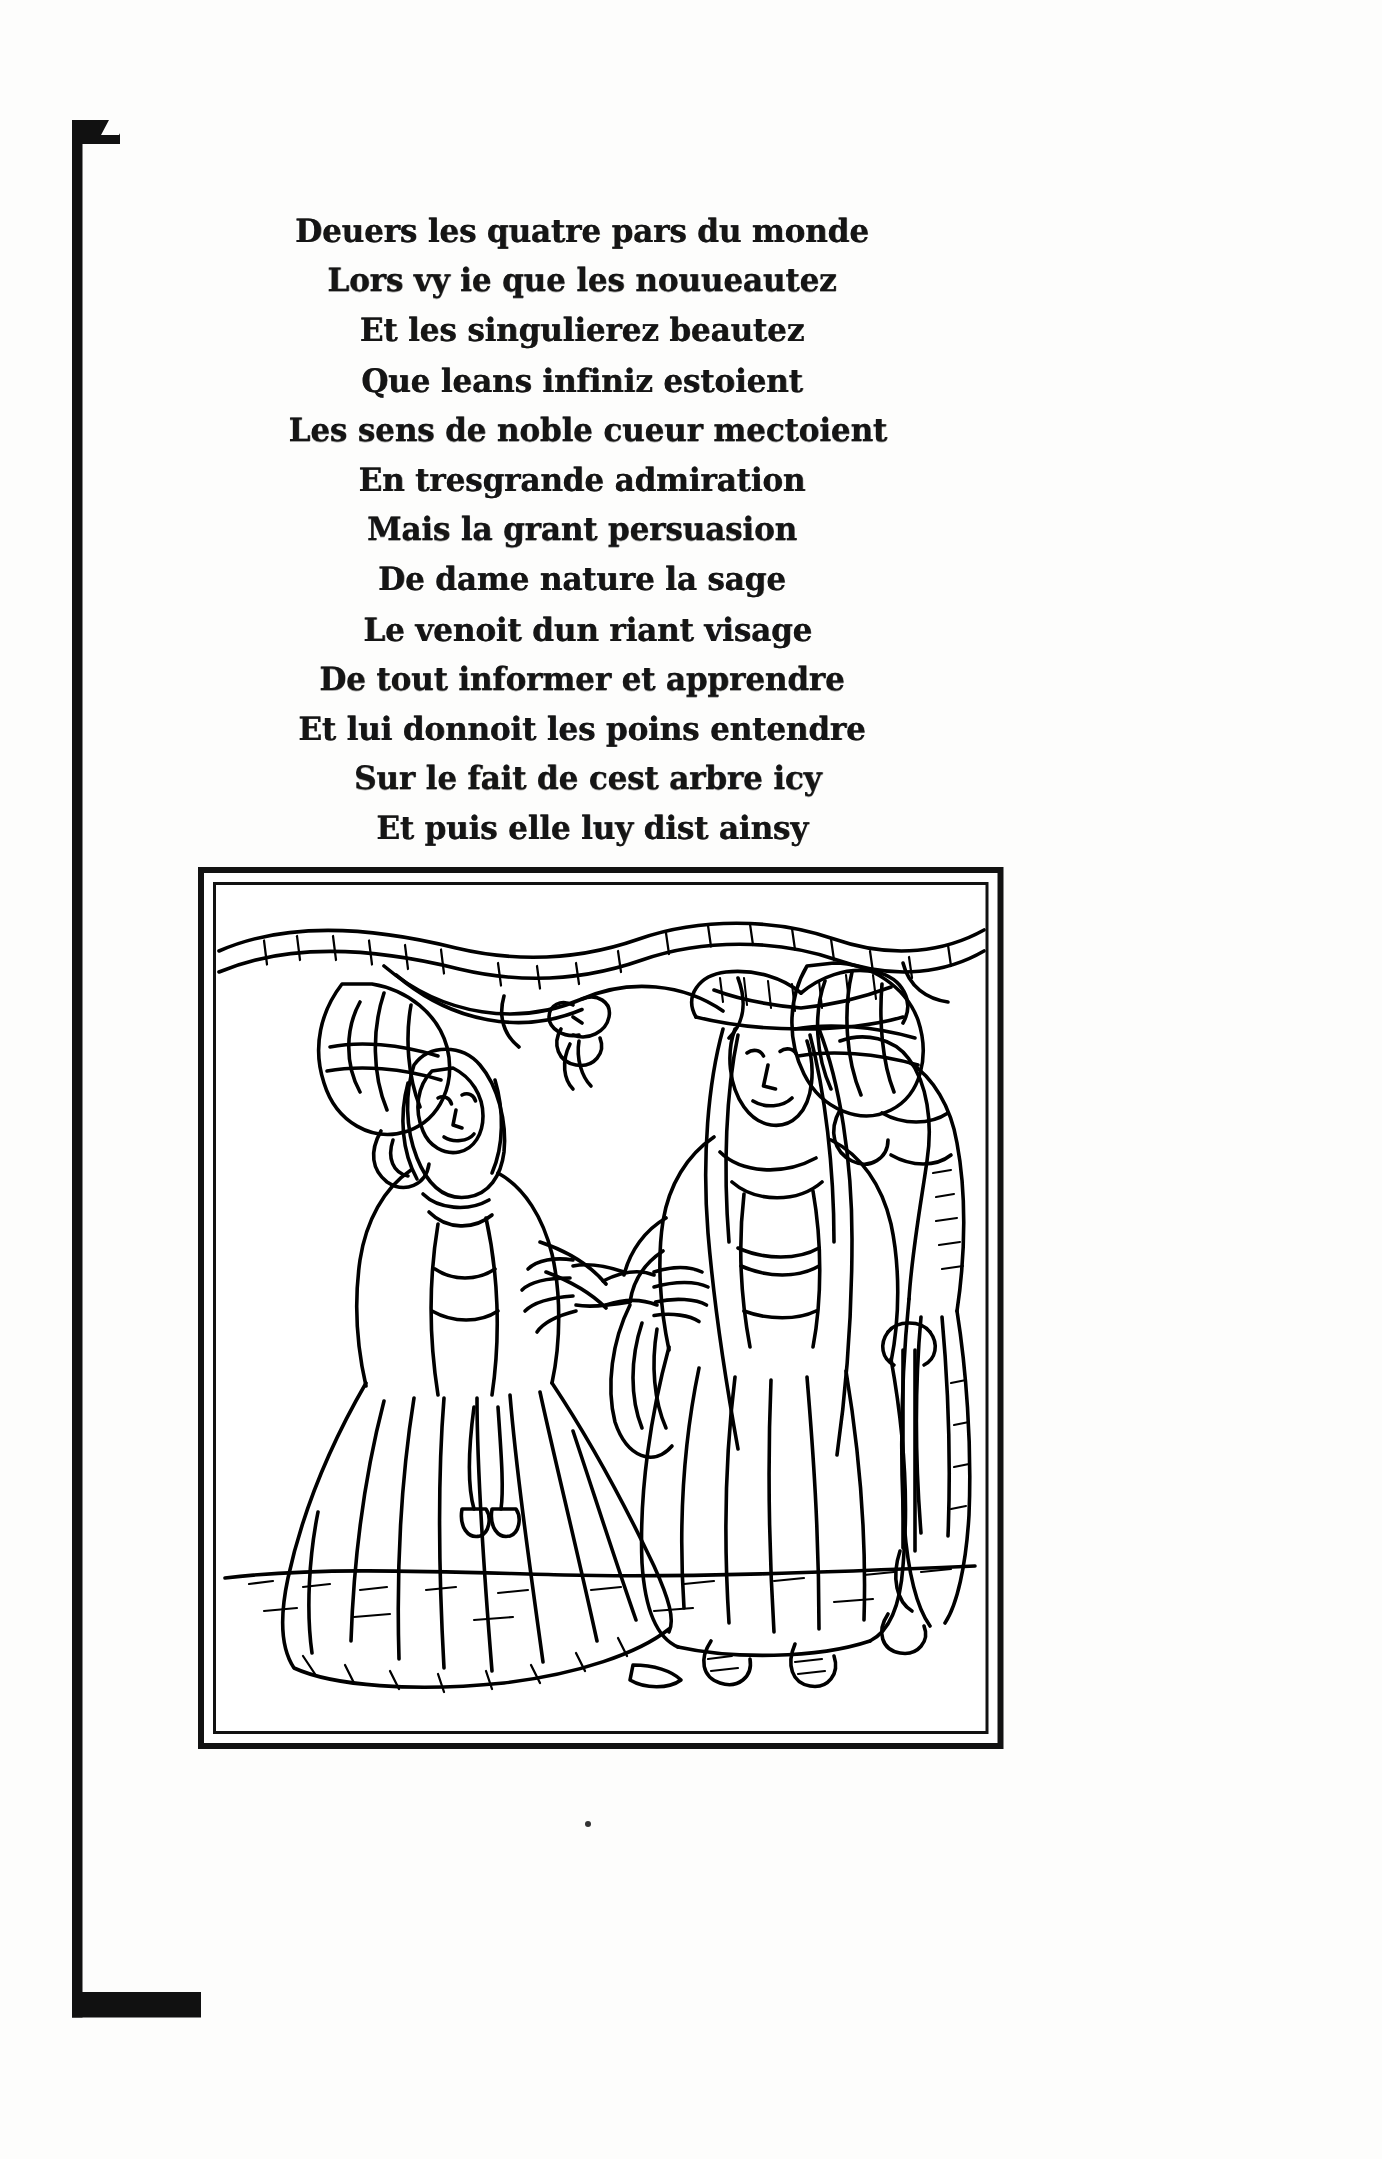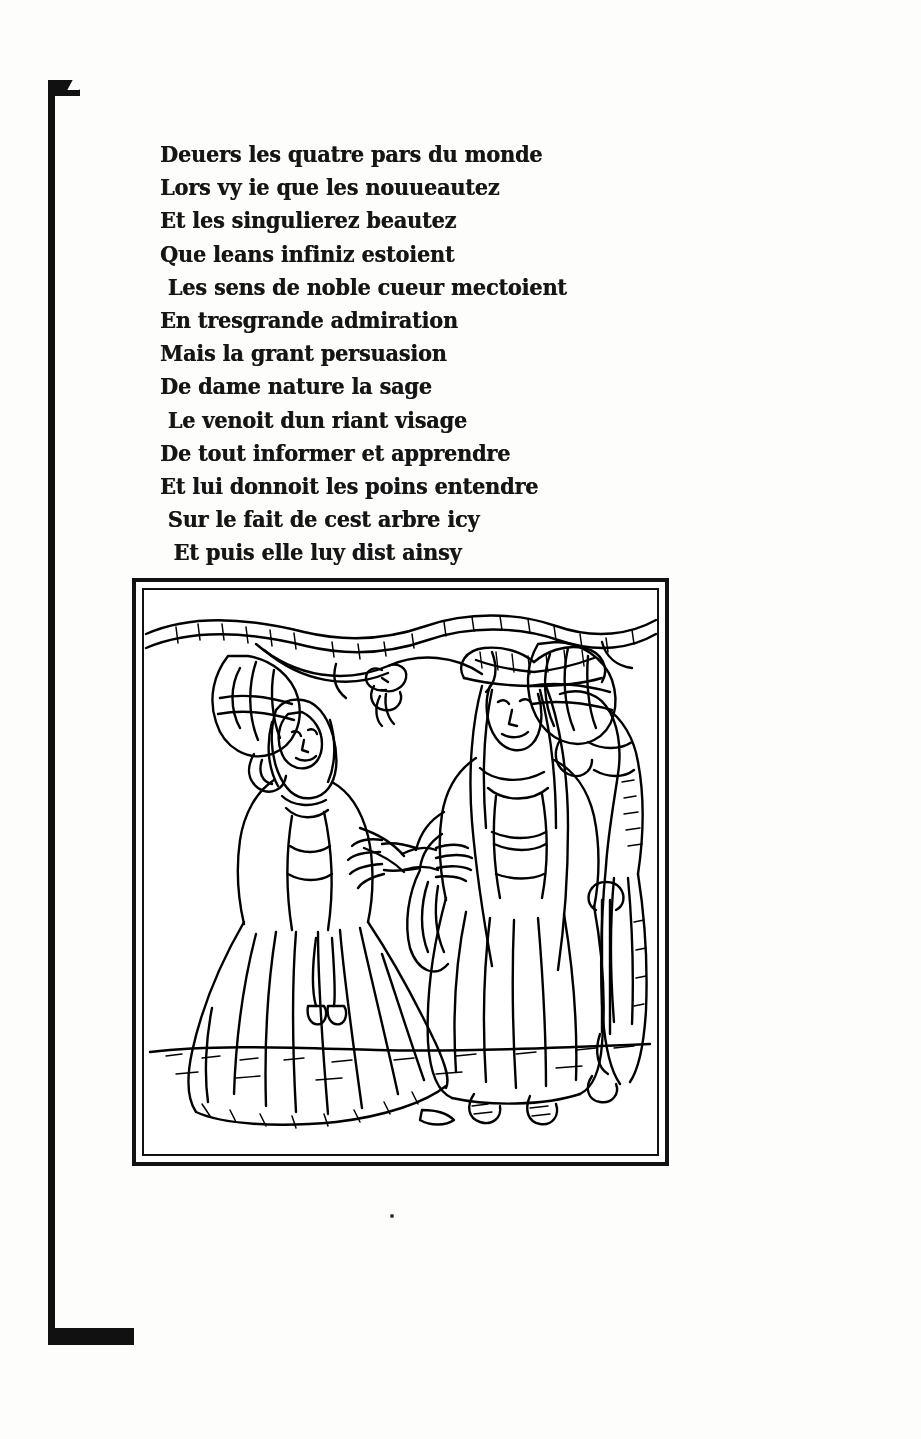--- a/index.html
+++ b/index.html
@@ -52,20 +52,21 @@
     background: #fdfdfc;
     transform: skewX(-28deg);
   }
 
   
   #poem-block {
     position: absolute;
     left: 160px;
     top: 138px;
     width: 470px;
+    text-align: center;
   }
   .poem-line {
     font-family: "DejaVu Serif", serif;
     font-weight: 700;
     font-size: 21.5px;
     line-height: 33.2px;
     letter-spacing: -0.2px;
     color: #151515;
     white-space: nowrap;
     transform: scaleX(0.97);

